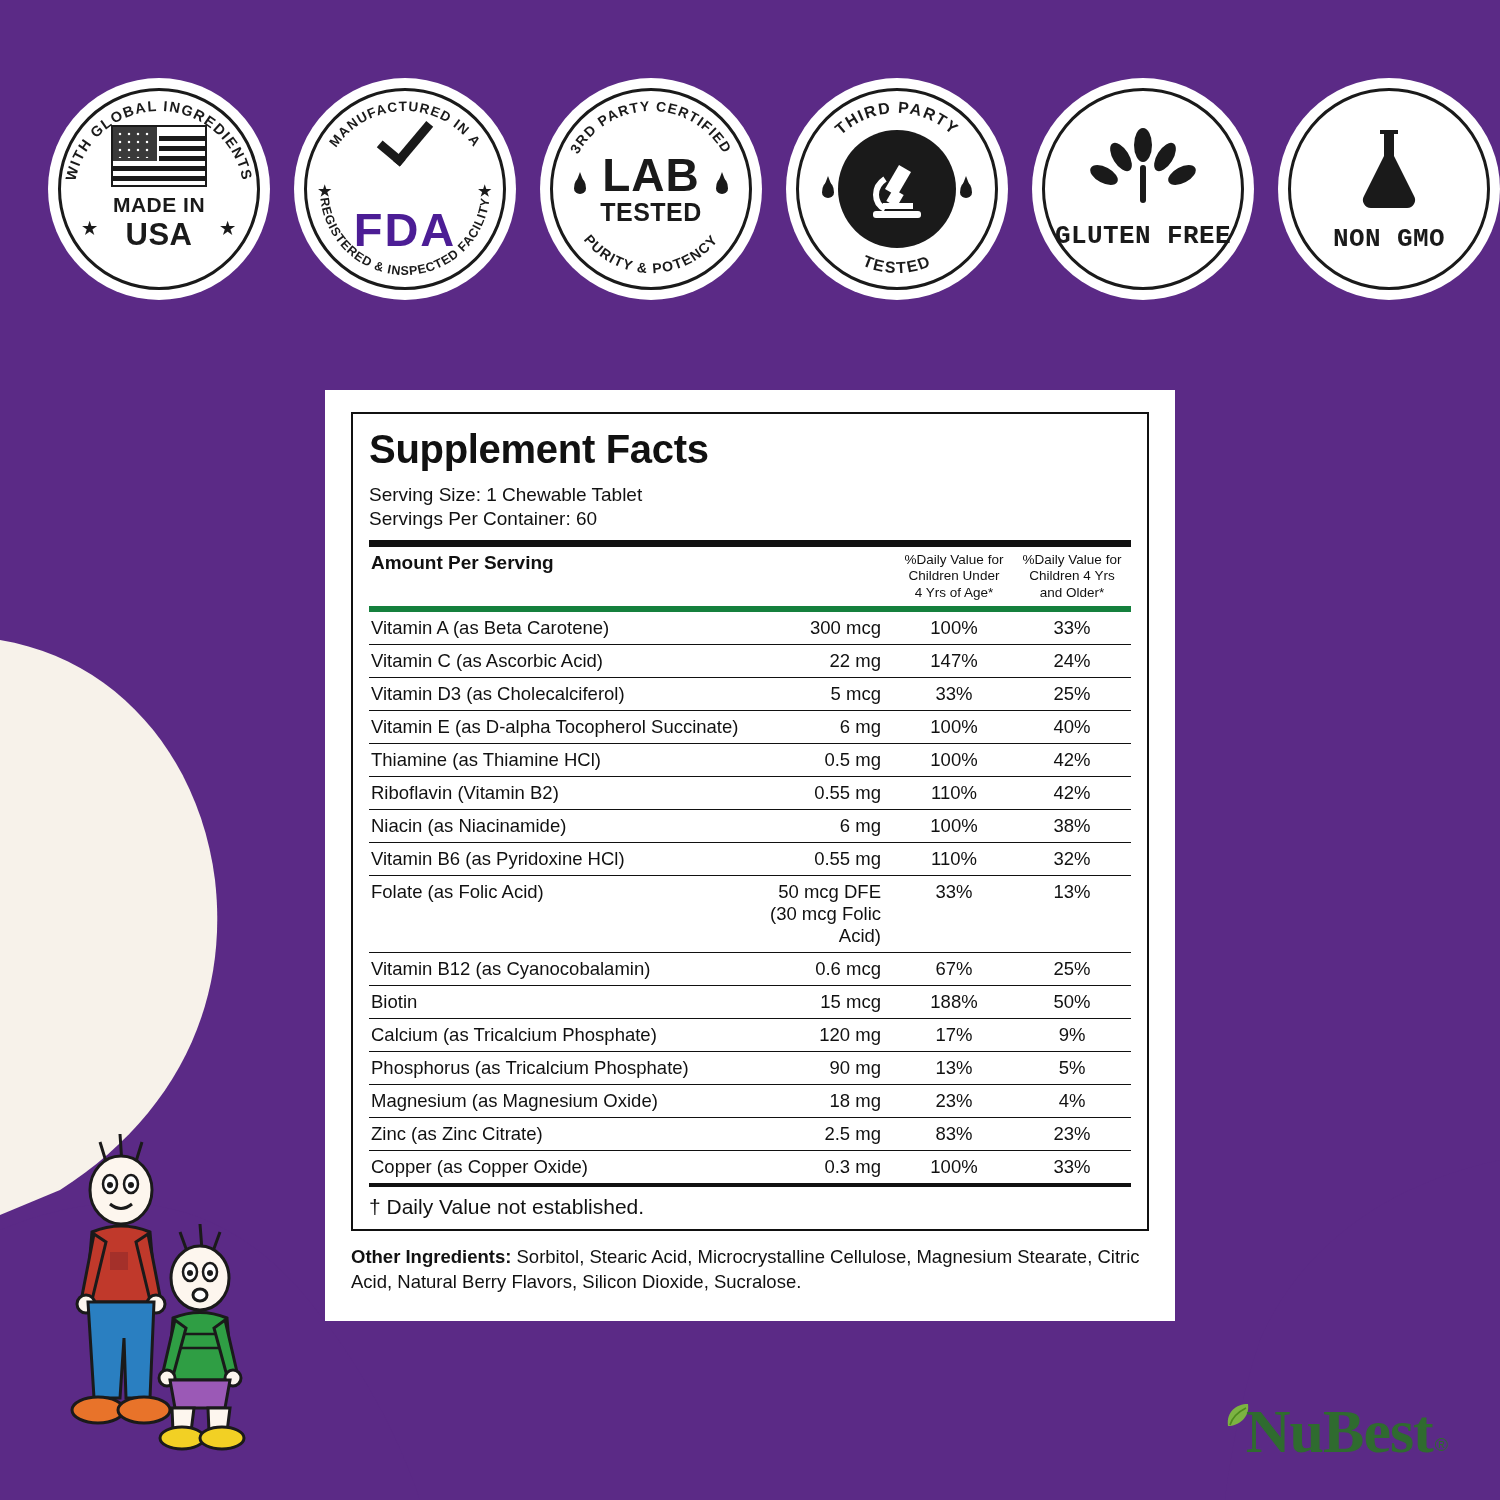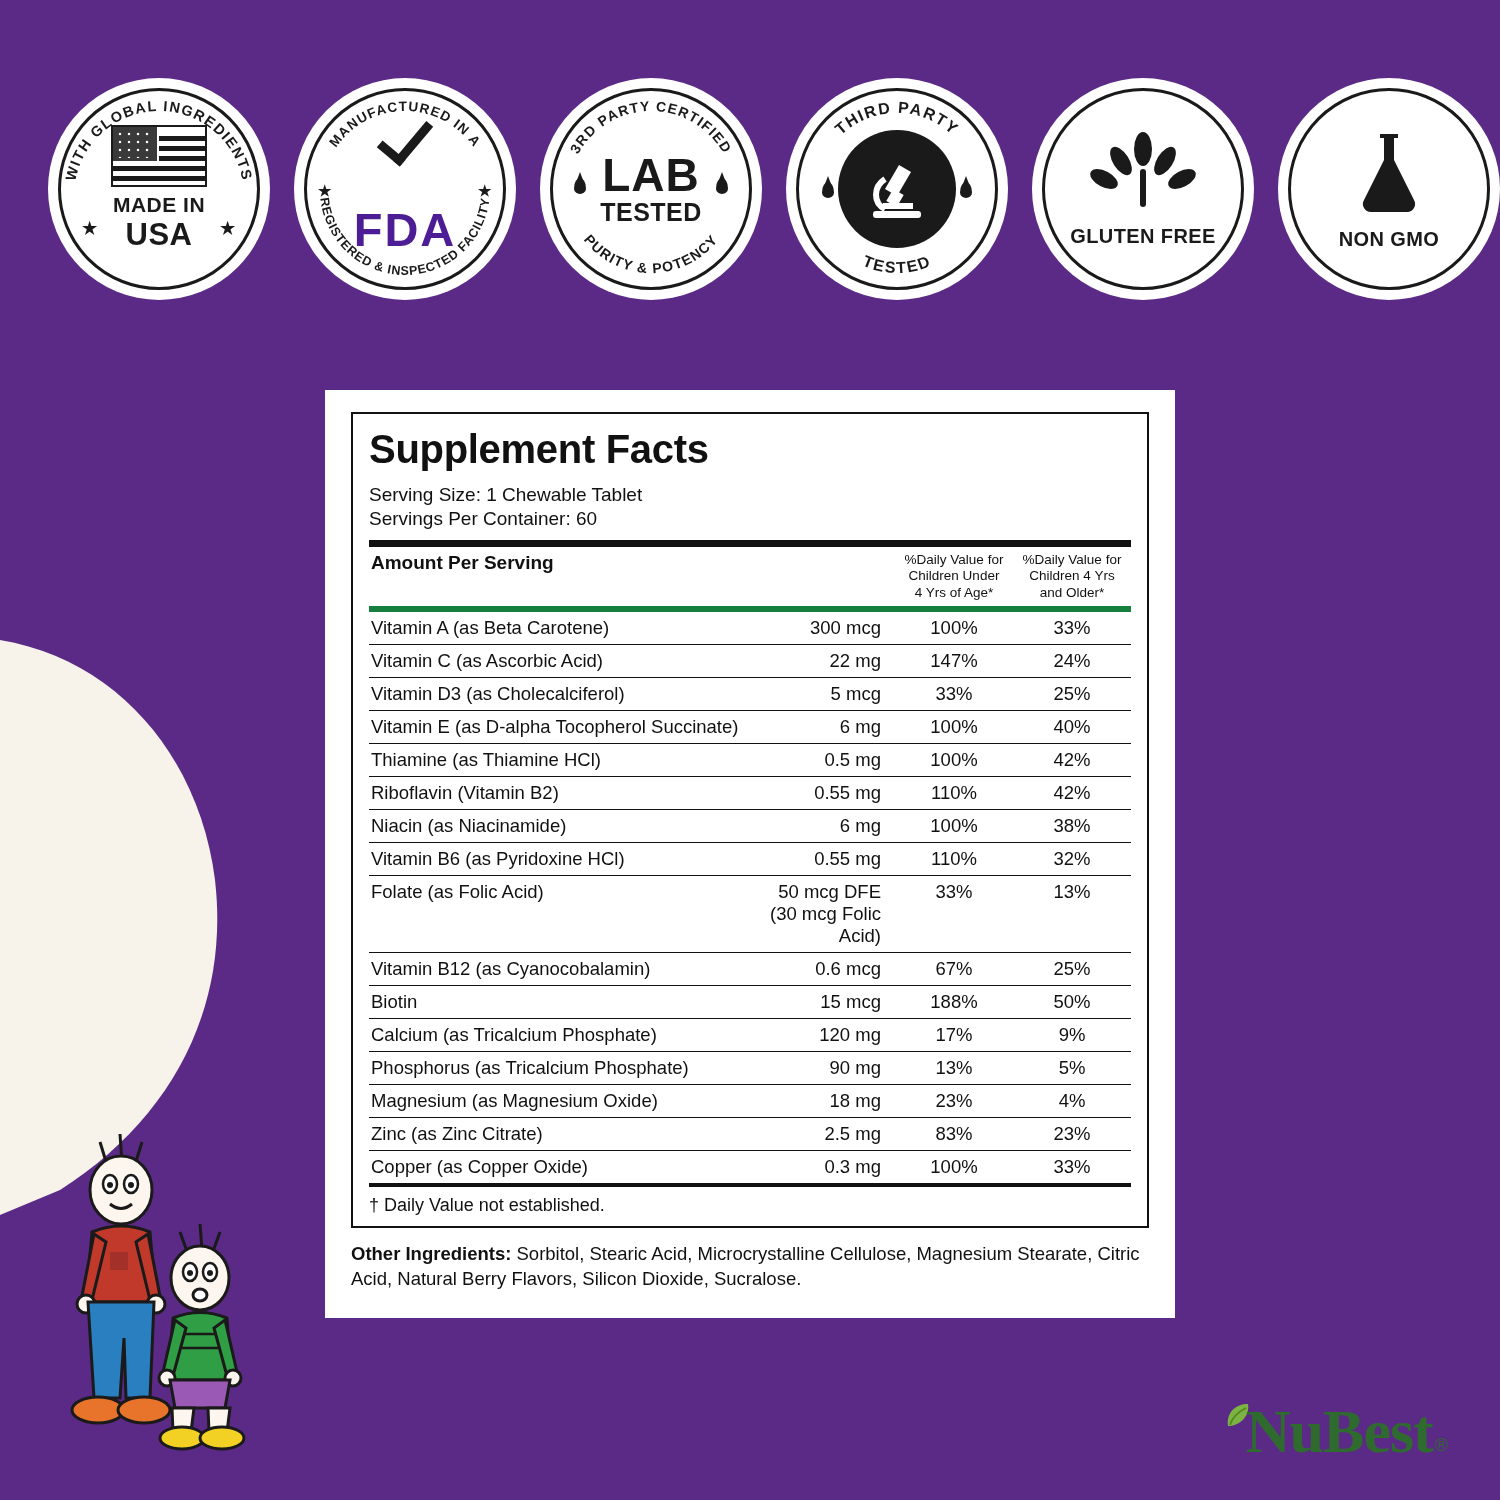--- a/index.html
+++ b/index.html
@@ -102,21 +102,21 @@
 
   
   .micro-disc {
     width: 118px; height: 118px; border-radius: 50%;
     background: #1a1a1a;
     display: flex; align-items: center; justify-content: center;
   }
 
   
   .leaf-group { margin-bottom: 10px; }
-  .simple-label { font-size: 20px; font-weight: bold; letter-spacing: .4px; color:#1a1a1a; }
+  .simple-label { font-size: 26px; font-weight: bold; letter-spacing: .4px; color:#1a1a1a;font-family:Liberation Mono, monospace; }
 
   
   .panel {
     position: absolute;
     left: 325px;
     top: 390px;
     width: 850px;
     background: #ffffff;
     padding: 22px 26px 26px 26px;
     z-index: 6;
@@ -152,21 +152,21 @@
   .col-dv1 { text-align: center; width: 118px; }
   .col-dv2 { text-align: center; width: 118px; }
   thead th { font-weight: normal; }
   .hdr-amount { font-weight: bold; font-size: 19px; text-align: left; vertical-align: bottom; }
   .hdr-small { font-size: 13.5px; line-height: 1.22; text-align: center; vertical-align: bottom; }
   tbody tr { border-top: 1px solid #111; }
   tbody tr:first-child { border-top: 6px solid #15803d; }
   .hdr-row th { border-bottom: none; padding-bottom: 3px; }
   .thead-sep { border-top: 4px solid #111; }
   .footnote {
-    font-size: 18px;
+    font-size: 21px;
     color: #111;
     padding-top: 8px;
     border-top: 4px solid #111;
   }
   .other-ing {
     font-size: 18.5px;
     color: #111;
     line-height: 1.35;
     margin-top: 14px;
   }

